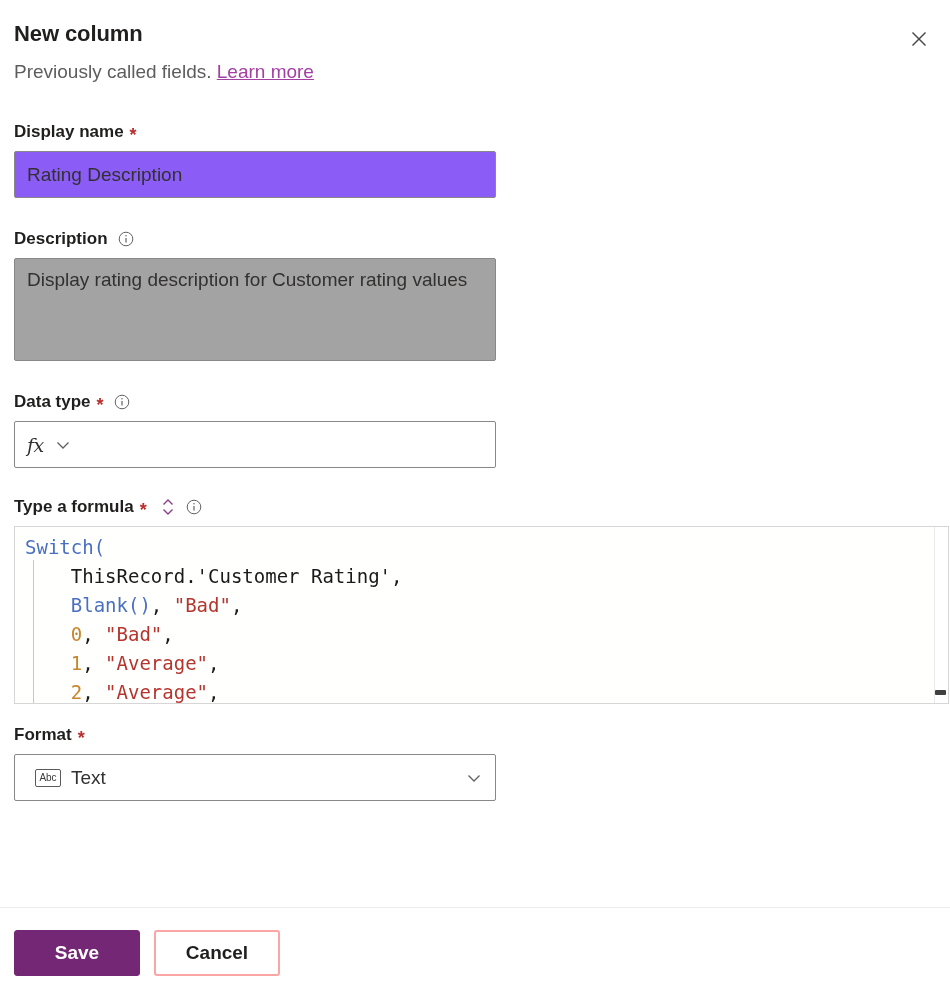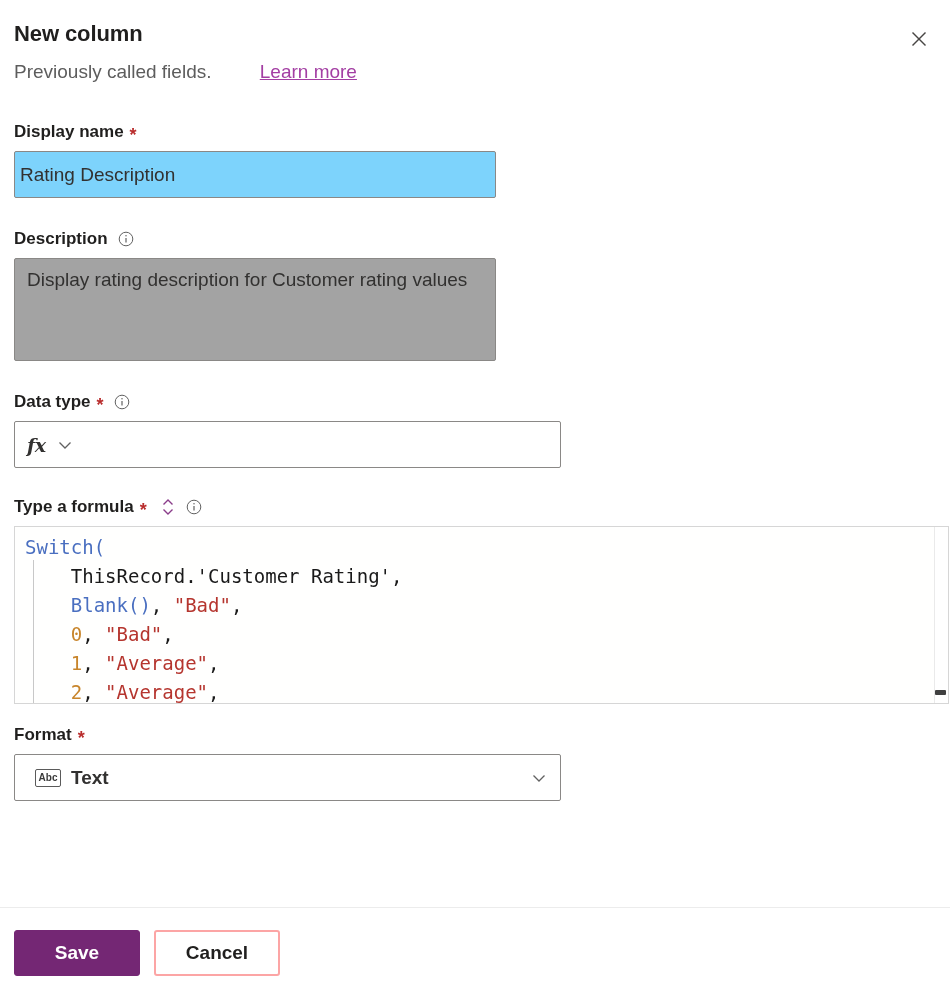--- a/index.html
+++ b/index.html
@@ -37,21 +37,20 @@
   .subtitle {
     margin-top: 7px;
     font-size: 19px;
     line-height: 26px;
     color: #5d5d5d;
   }
   .learn-more {
     color: #a33ea3;
     text-decoration: underline;
     cursor: pointer;
-    margin-left: 43px;
   }
   .close-btn {
     position: absolute;
     right: 12px; top: 20px;
     width: 38px; height: 38px;
     display: flex; align-items: center; justify-content: center;
     cursor: pointer;
     background: none; border: none;
     color: #484644;
   }
@@ -93,55 +92,54 @@
     display: inline-flex; align-items: center; justify-content: center;
     color: #8a3d8a;
     cursor: pointer;
   }
 
   .text-input {
     width: 482px;
     height: 47px;
     border: 1px solid #8a8886;
     border-radius: 2px;
-    background: #7dd3fc;
+    background: #8b5cf6;
     font-family: "Liberation Sans", sans-serif;
     font-size: 19px;
     color: #323130;
-    padding: 0 5px;
+    padding: 0 12px;
     outline: none;
   }
 
   .textarea-input {
     width: 482px;
     height: 103px;
     border: 1px solid #8a8886;
     border-radius: 2px;
     background: #a3a3a3;
     font-family: "Liberation Sans", sans-serif;
     font-size: 19px;
     line-height: 26px;
     color: #323130;
     padding: 8px 12px;
     resize: none;
     outline: none;
   }
 
   .dropdown {
     position: relative;
-    width: 547px;
+    width: 482px;
     height: 47px;
     border: 1px solid #8a8886;
     border-radius: 2px;
     background: #ffffff;
     display: flex;
     align-items: center;
     padding: 16px 12px;
     cursor: pointer;
-    font-weight: bold;
   }
   .dropdown .dd-icon {
     display: inline-flex;
     align-items: center;
     justify-content: center;
     margin-right: 10px;
     flex: 0 0 auto;
   }
   .fx-glyph {
     font-family: "DejaVu Serif", serif;

